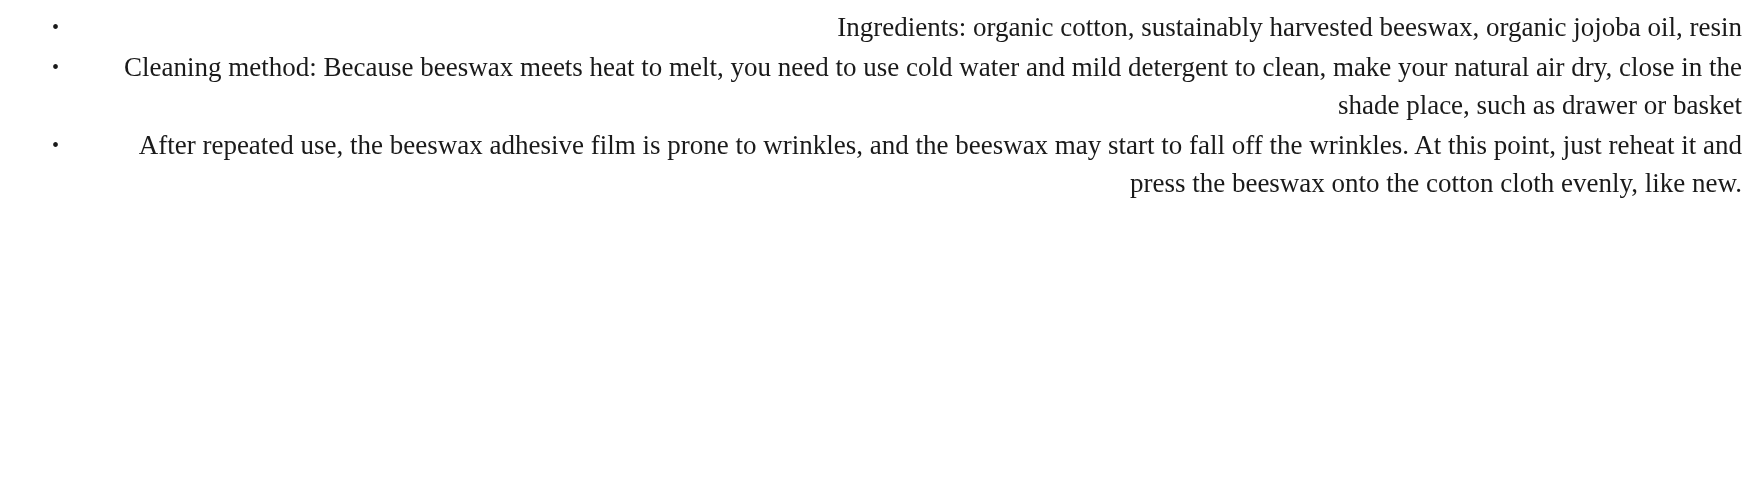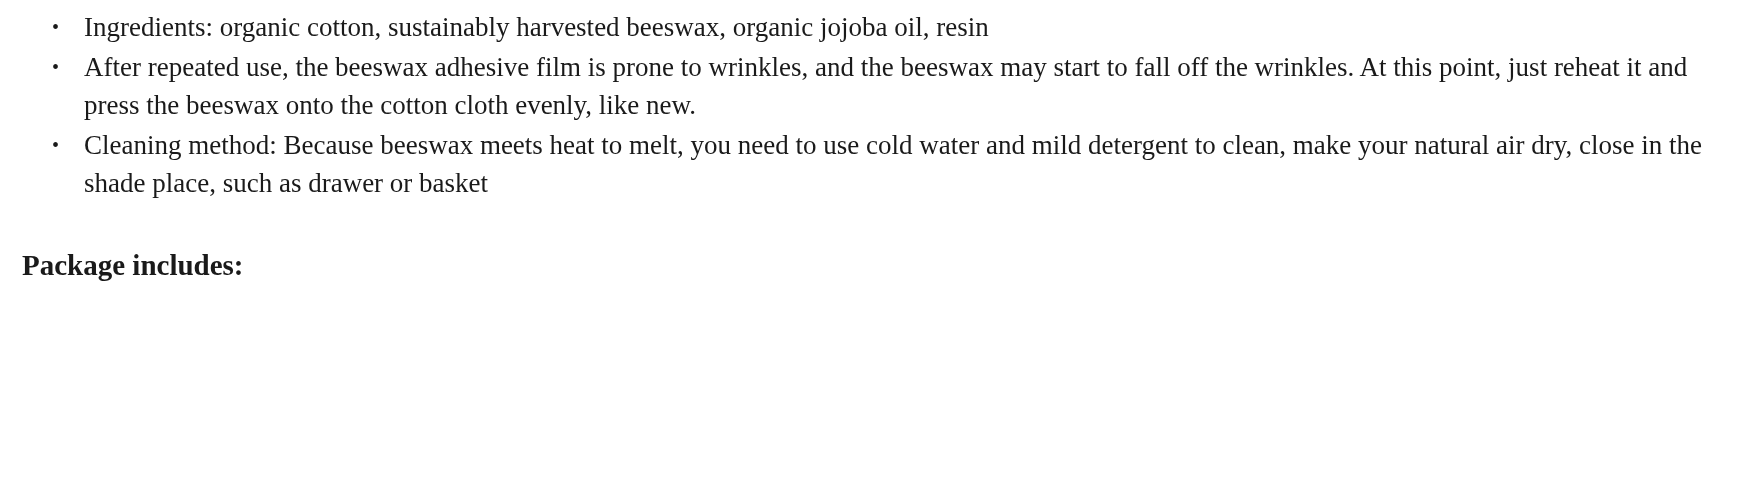--- a/index.html
+++ b/index.html
@@ -24,21 +24,21 @@
     list-style: none;
     margin: 0;
     padding: 0;
   }
   ul.bullets li {
     position: relative;
     font-size: 27px;
     line-height: 38px;
     padding-left: 62px;
     margin: 0 0 2px 0;
-    text-align: left;
+    text-align: right;
   }
   ul.bullets li::before {
     content: "\2022";
     position: absolute;
     left: 30px;
     top: 0;
     font-size: 20px;
     line-height: 38px;
     color: #1a1a1a;
   }
@@ -58,23 +58,22 @@
 
 <div class="page">
 
   <div class="spacer-top"></div>
 
   <ul class="bullets">
     <li>
       <span>Ingredients: organic cotton, sustainably harvested beeswax, organic jojoba oil, resin</span>
     </li>
     <li>
-      <span>After repeated use, the beeswax adhesive film is prone to wrinkles, and the beeswax may start to fall off the wrinkles. At this point, just reheat it and press the beeswax onto the cotton cloth evenly, like new.</span>
+      <span>Cleaning method: Because beeswax meets heat to melt, you need to use cold water and mild detergent to clean, make your natural air dry, close in the shade place, such as drawer or basket</span>
     </li>
     <li>
-      <span>Cleaning method: Because beeswax meets heat to melt, you need to use cold water and mild detergent to clean, make your natural air dry, close in the shade place, such as drawer or basket</span>
+      <span>After repeated use, the beeswax adhesive film is prone to wrinkles, and the beeswax may start to fall off the wrinkles. At this point, just reheat it and press the beeswax onto the cotton cloth evenly, like new.</span>
     </li>
   </ul>
 
-  <div class="section-heading">Package includes:</div>
 
 
 </div>
 
 </body></html>

